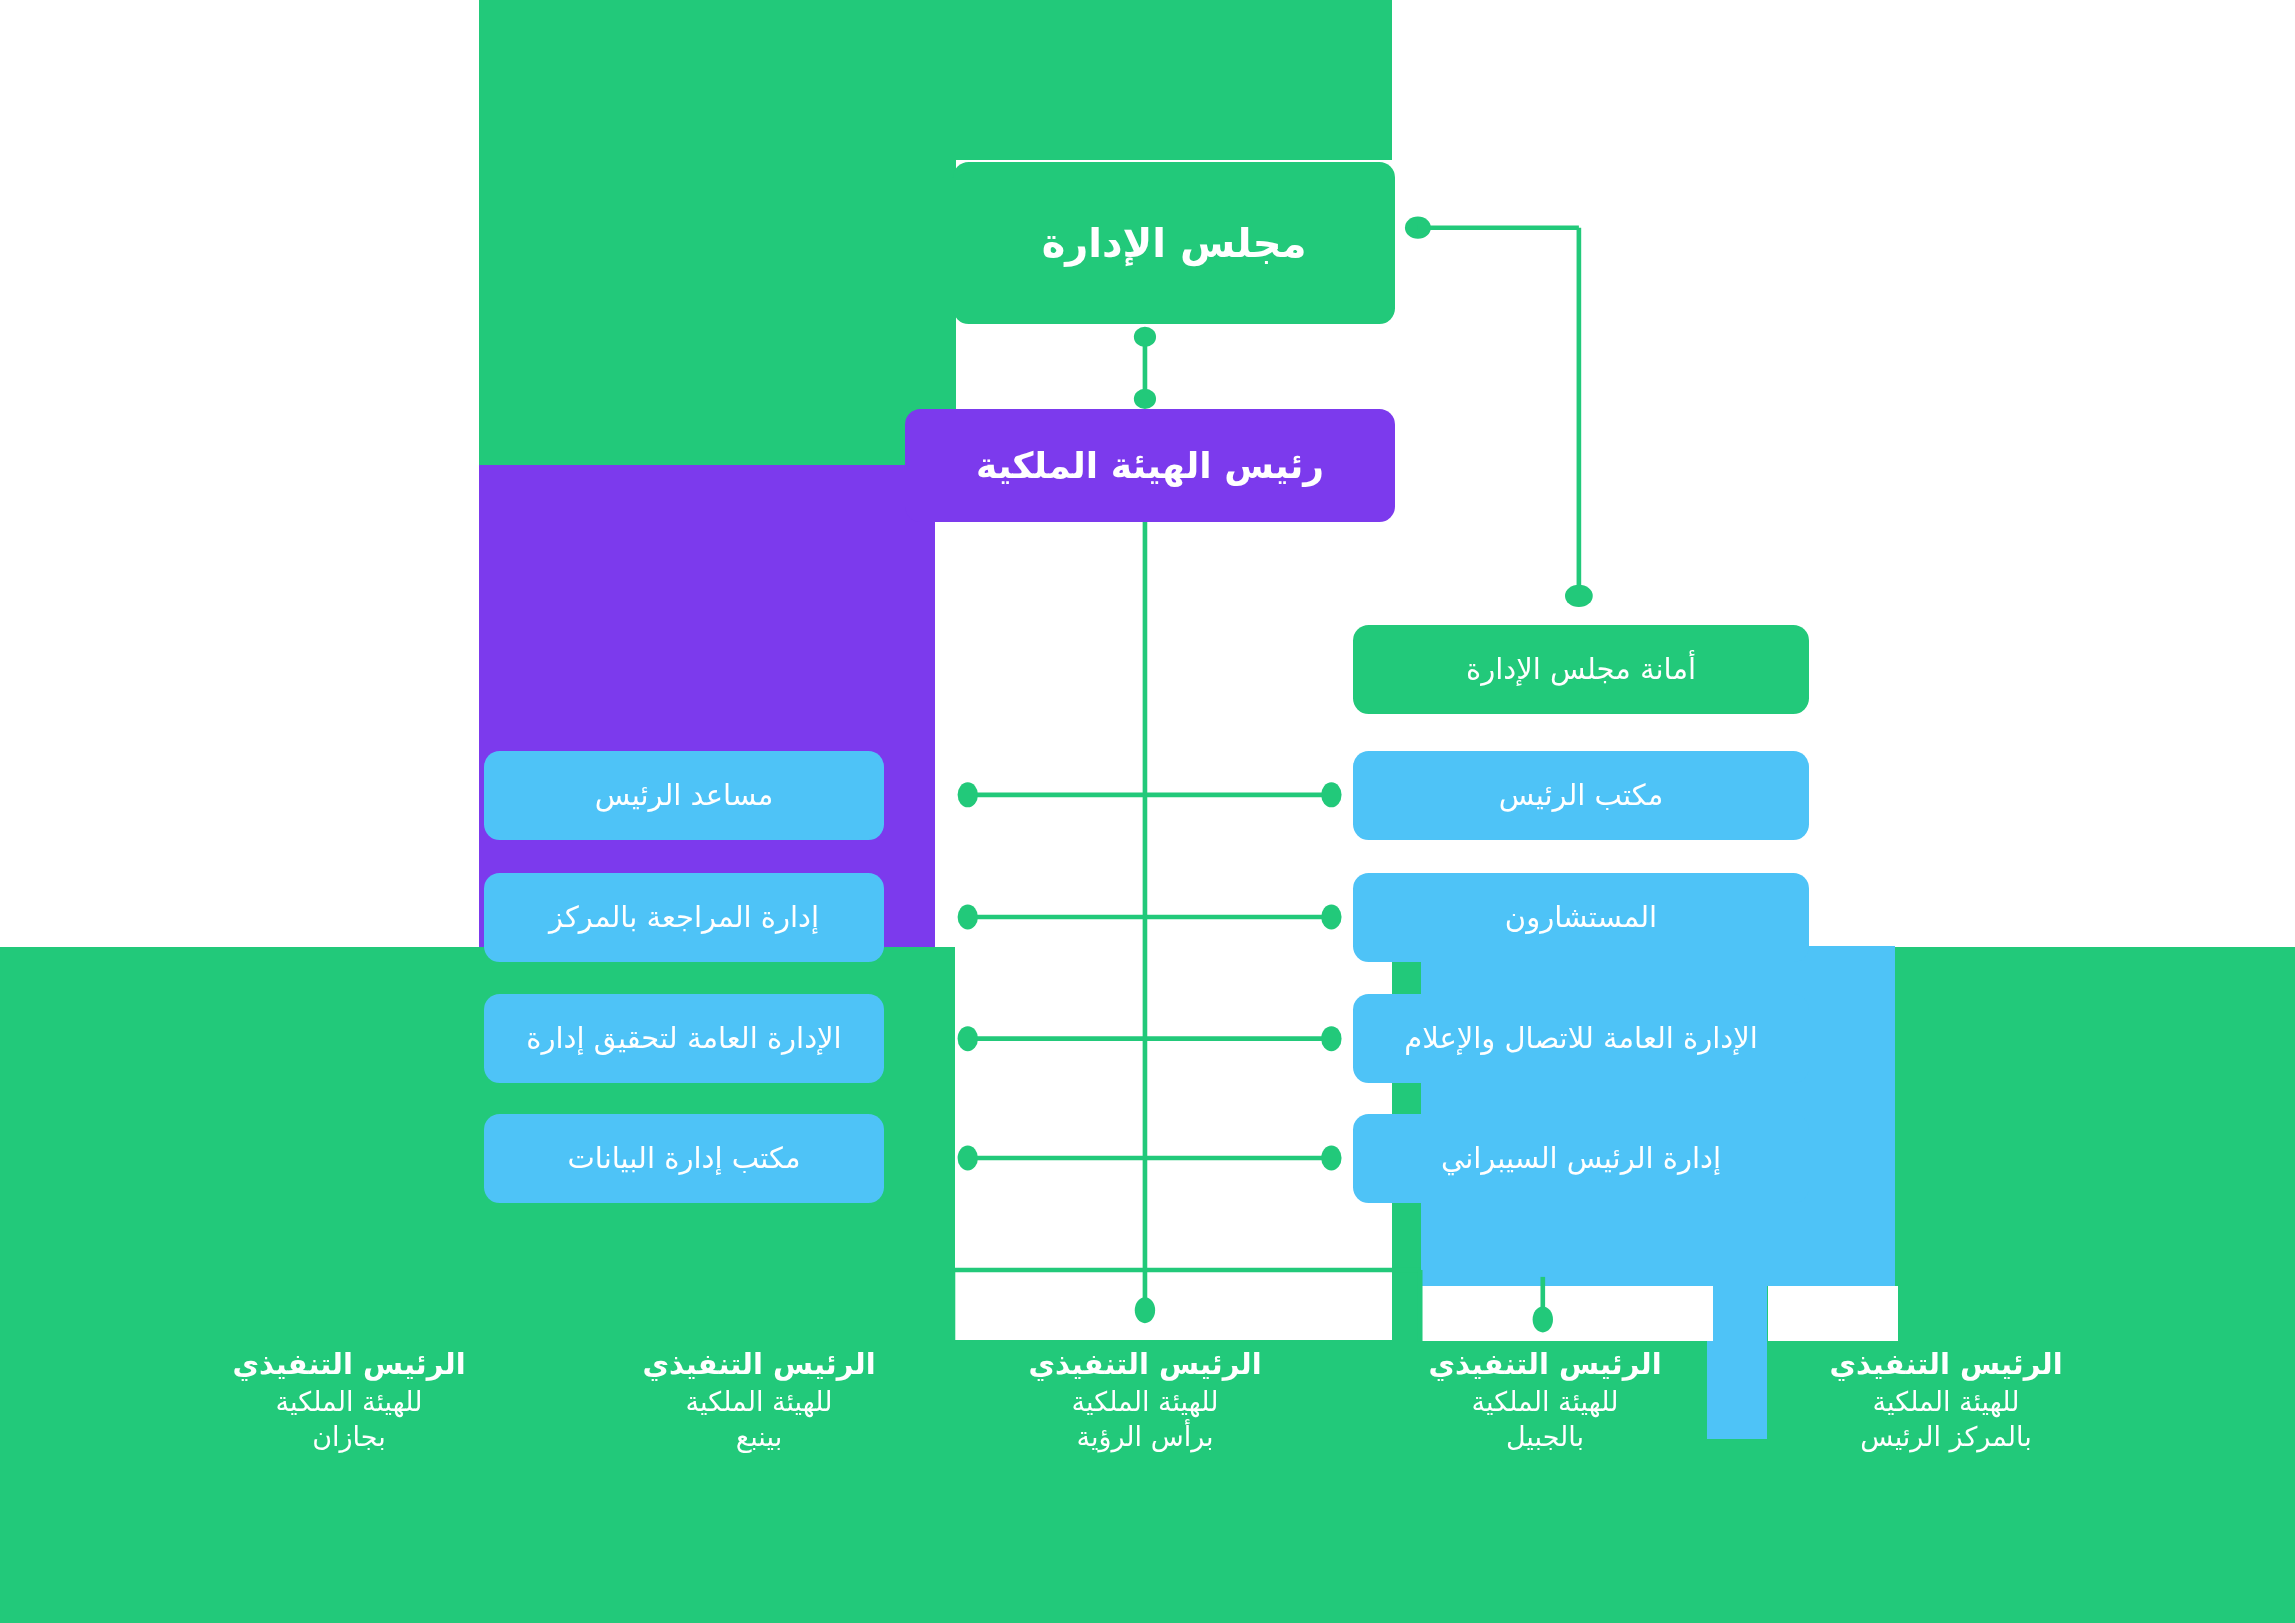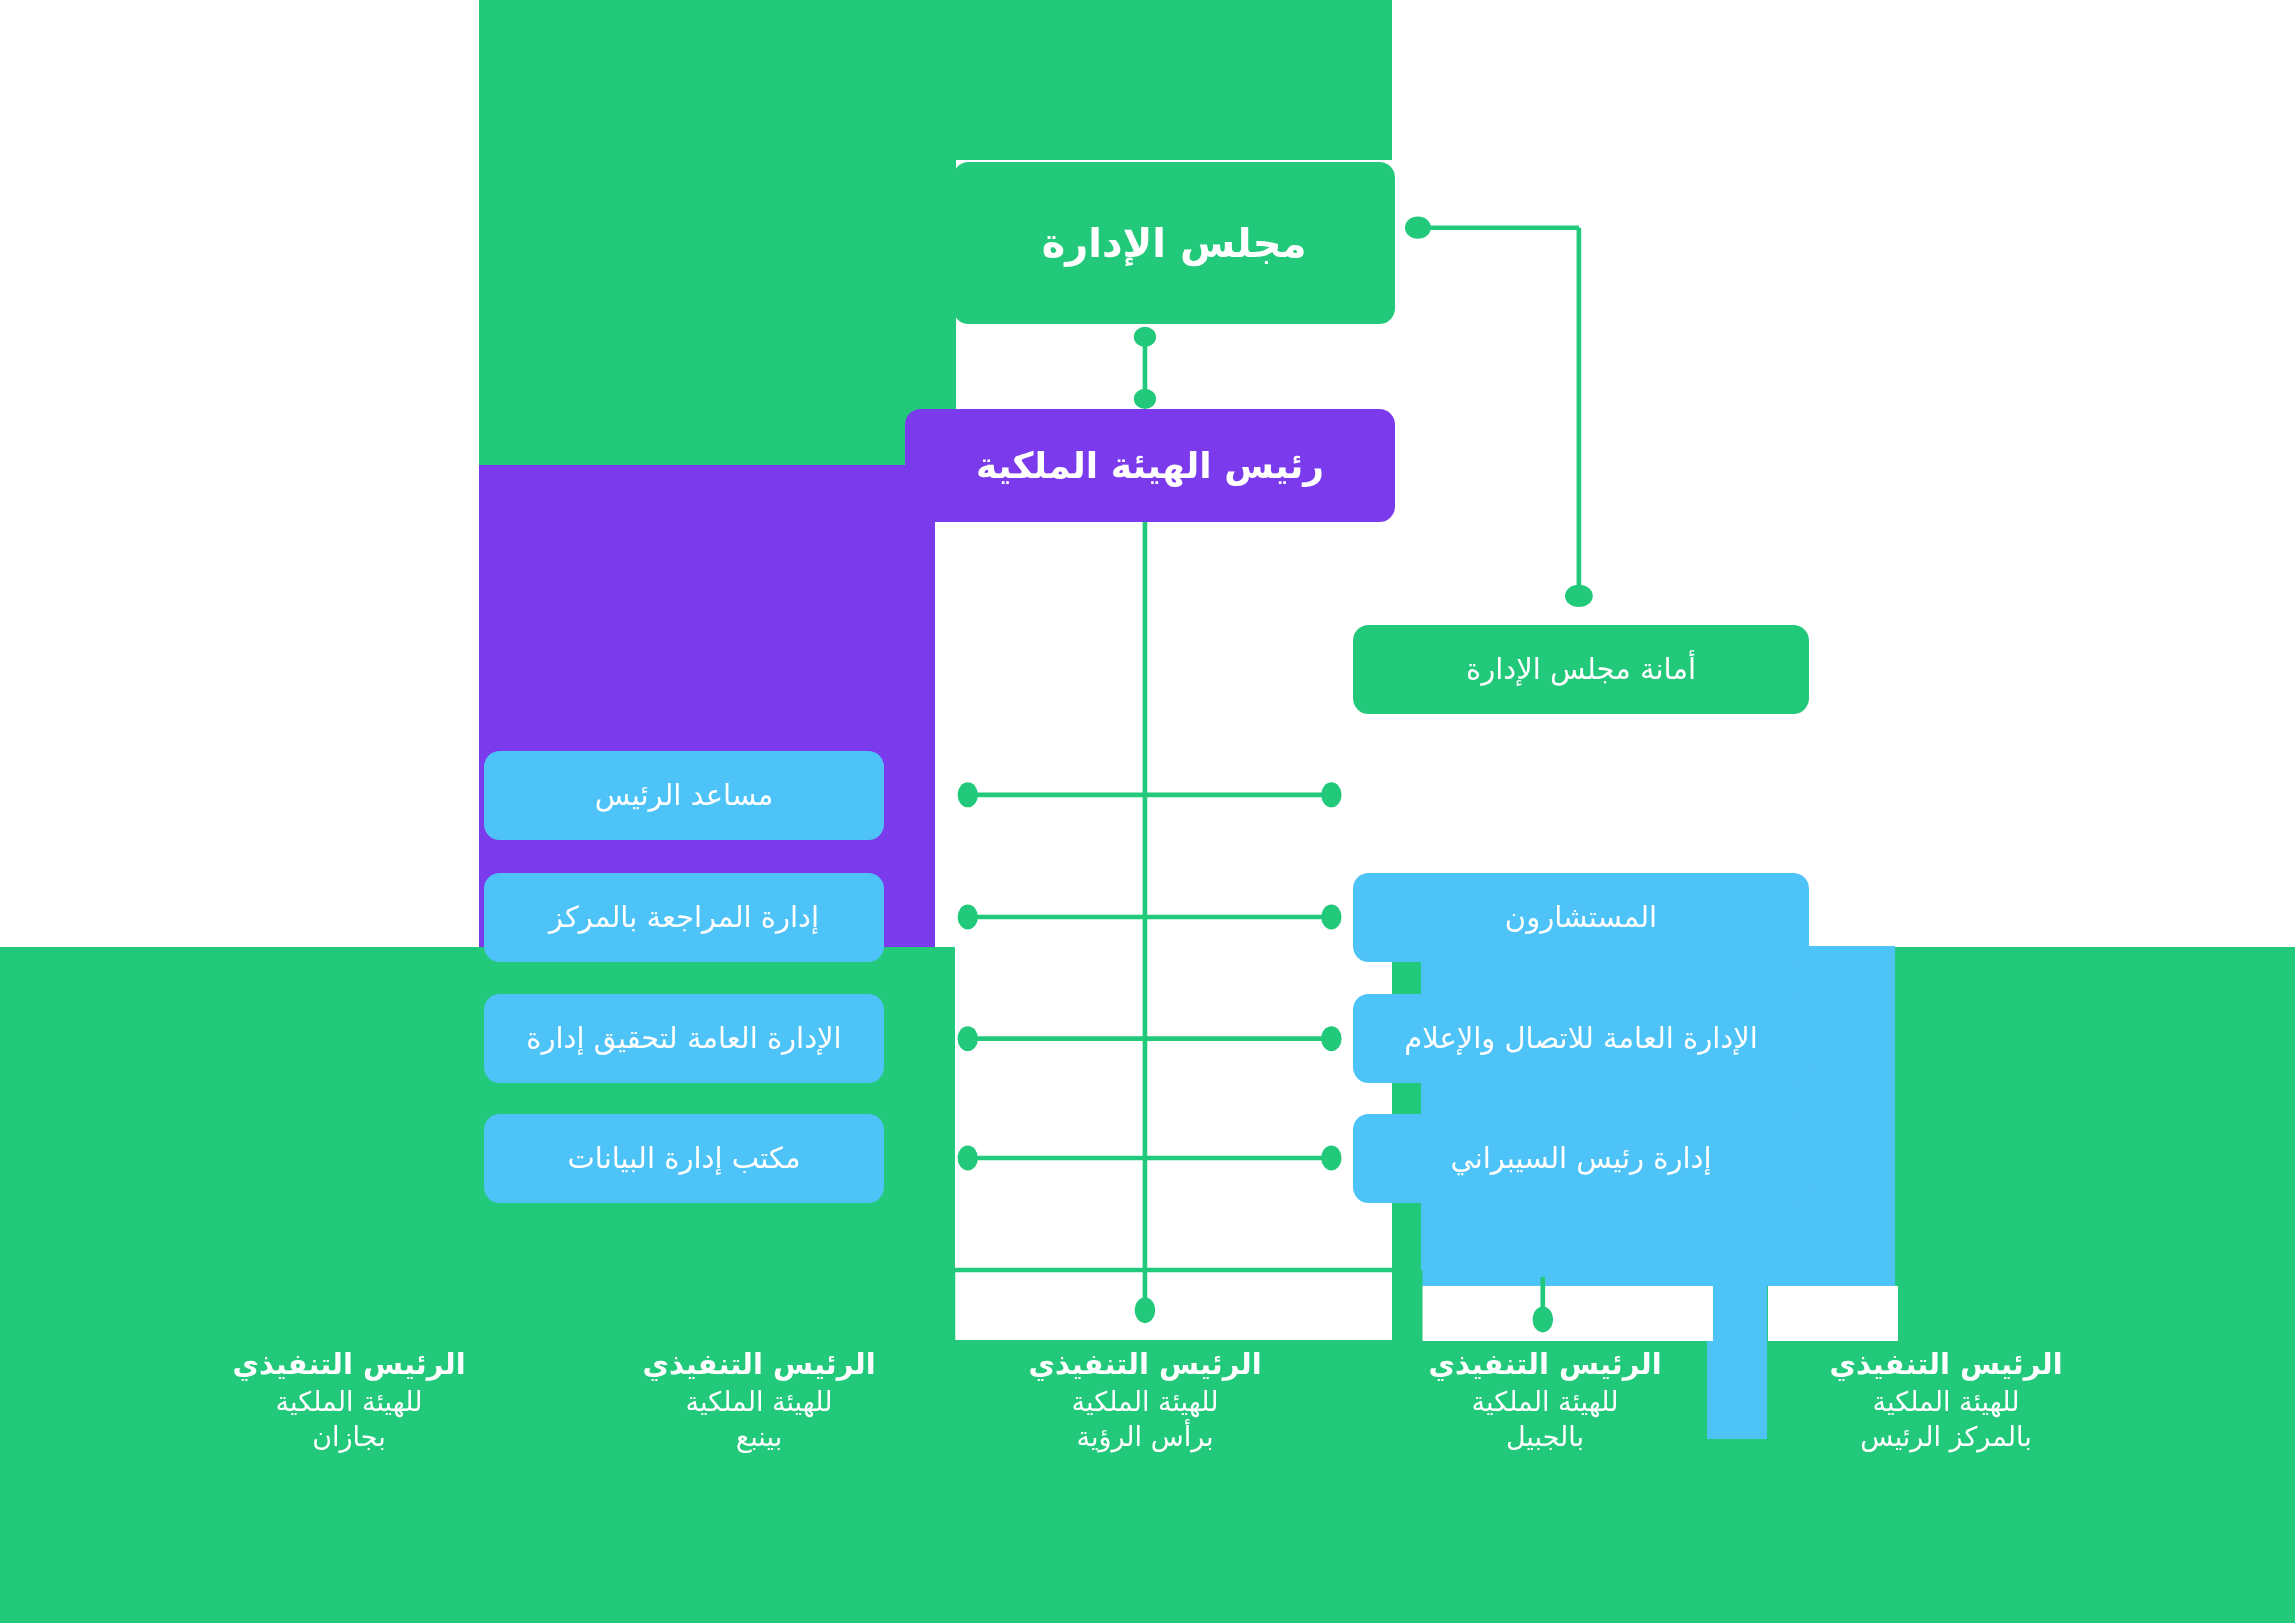--- a/index.html
+++ b/index.html
@@ -188,28 +188,31 @@
   <div class="node blue left-item" style="top:873px">
     <span>إدارة المراجعة بالمركز</span>
   </div>
   <div class="node blue left-item" style="top:994px">
     <span>الإدارة العامة لتحقيق إدارة</span>
   </div>
   <div class="node blue left-item" style="top:1114px">
     <span>مكتب إدارة البيانات</span>
   </div>
 
+  <div class="node blue right-item" style="top:751px">
+    <span>مكتب الرئيس</span>
+  </div>
   <div class="node blue right-item" style="top:873px">
     <span>المستشارون</span>
   </div>
   <div class="node blue right-item" style="top:994px">
     <span>الإدارة العامة للاتصال والإعلام</span>
   </div>
   <div class="node blue right-item" style="top:1114px">
-    <span>إدارة رئيس السيبراني</span>
+    <span>إدارة الرئيس السيبراني</span>
   </div>
 
   <div class="ceo" style="left:187px; top:1346px">
     <span class="t1">الرئيس التنفيذي</span>
     <span class="t2">للهيئة الملكية</span>
     <span class="t3">بجازان</span>
   </div>
 
   <div class="ceo" style="left:597px; top:1346px">
     <span class="t1">الرئيس التنفيذي</span>

